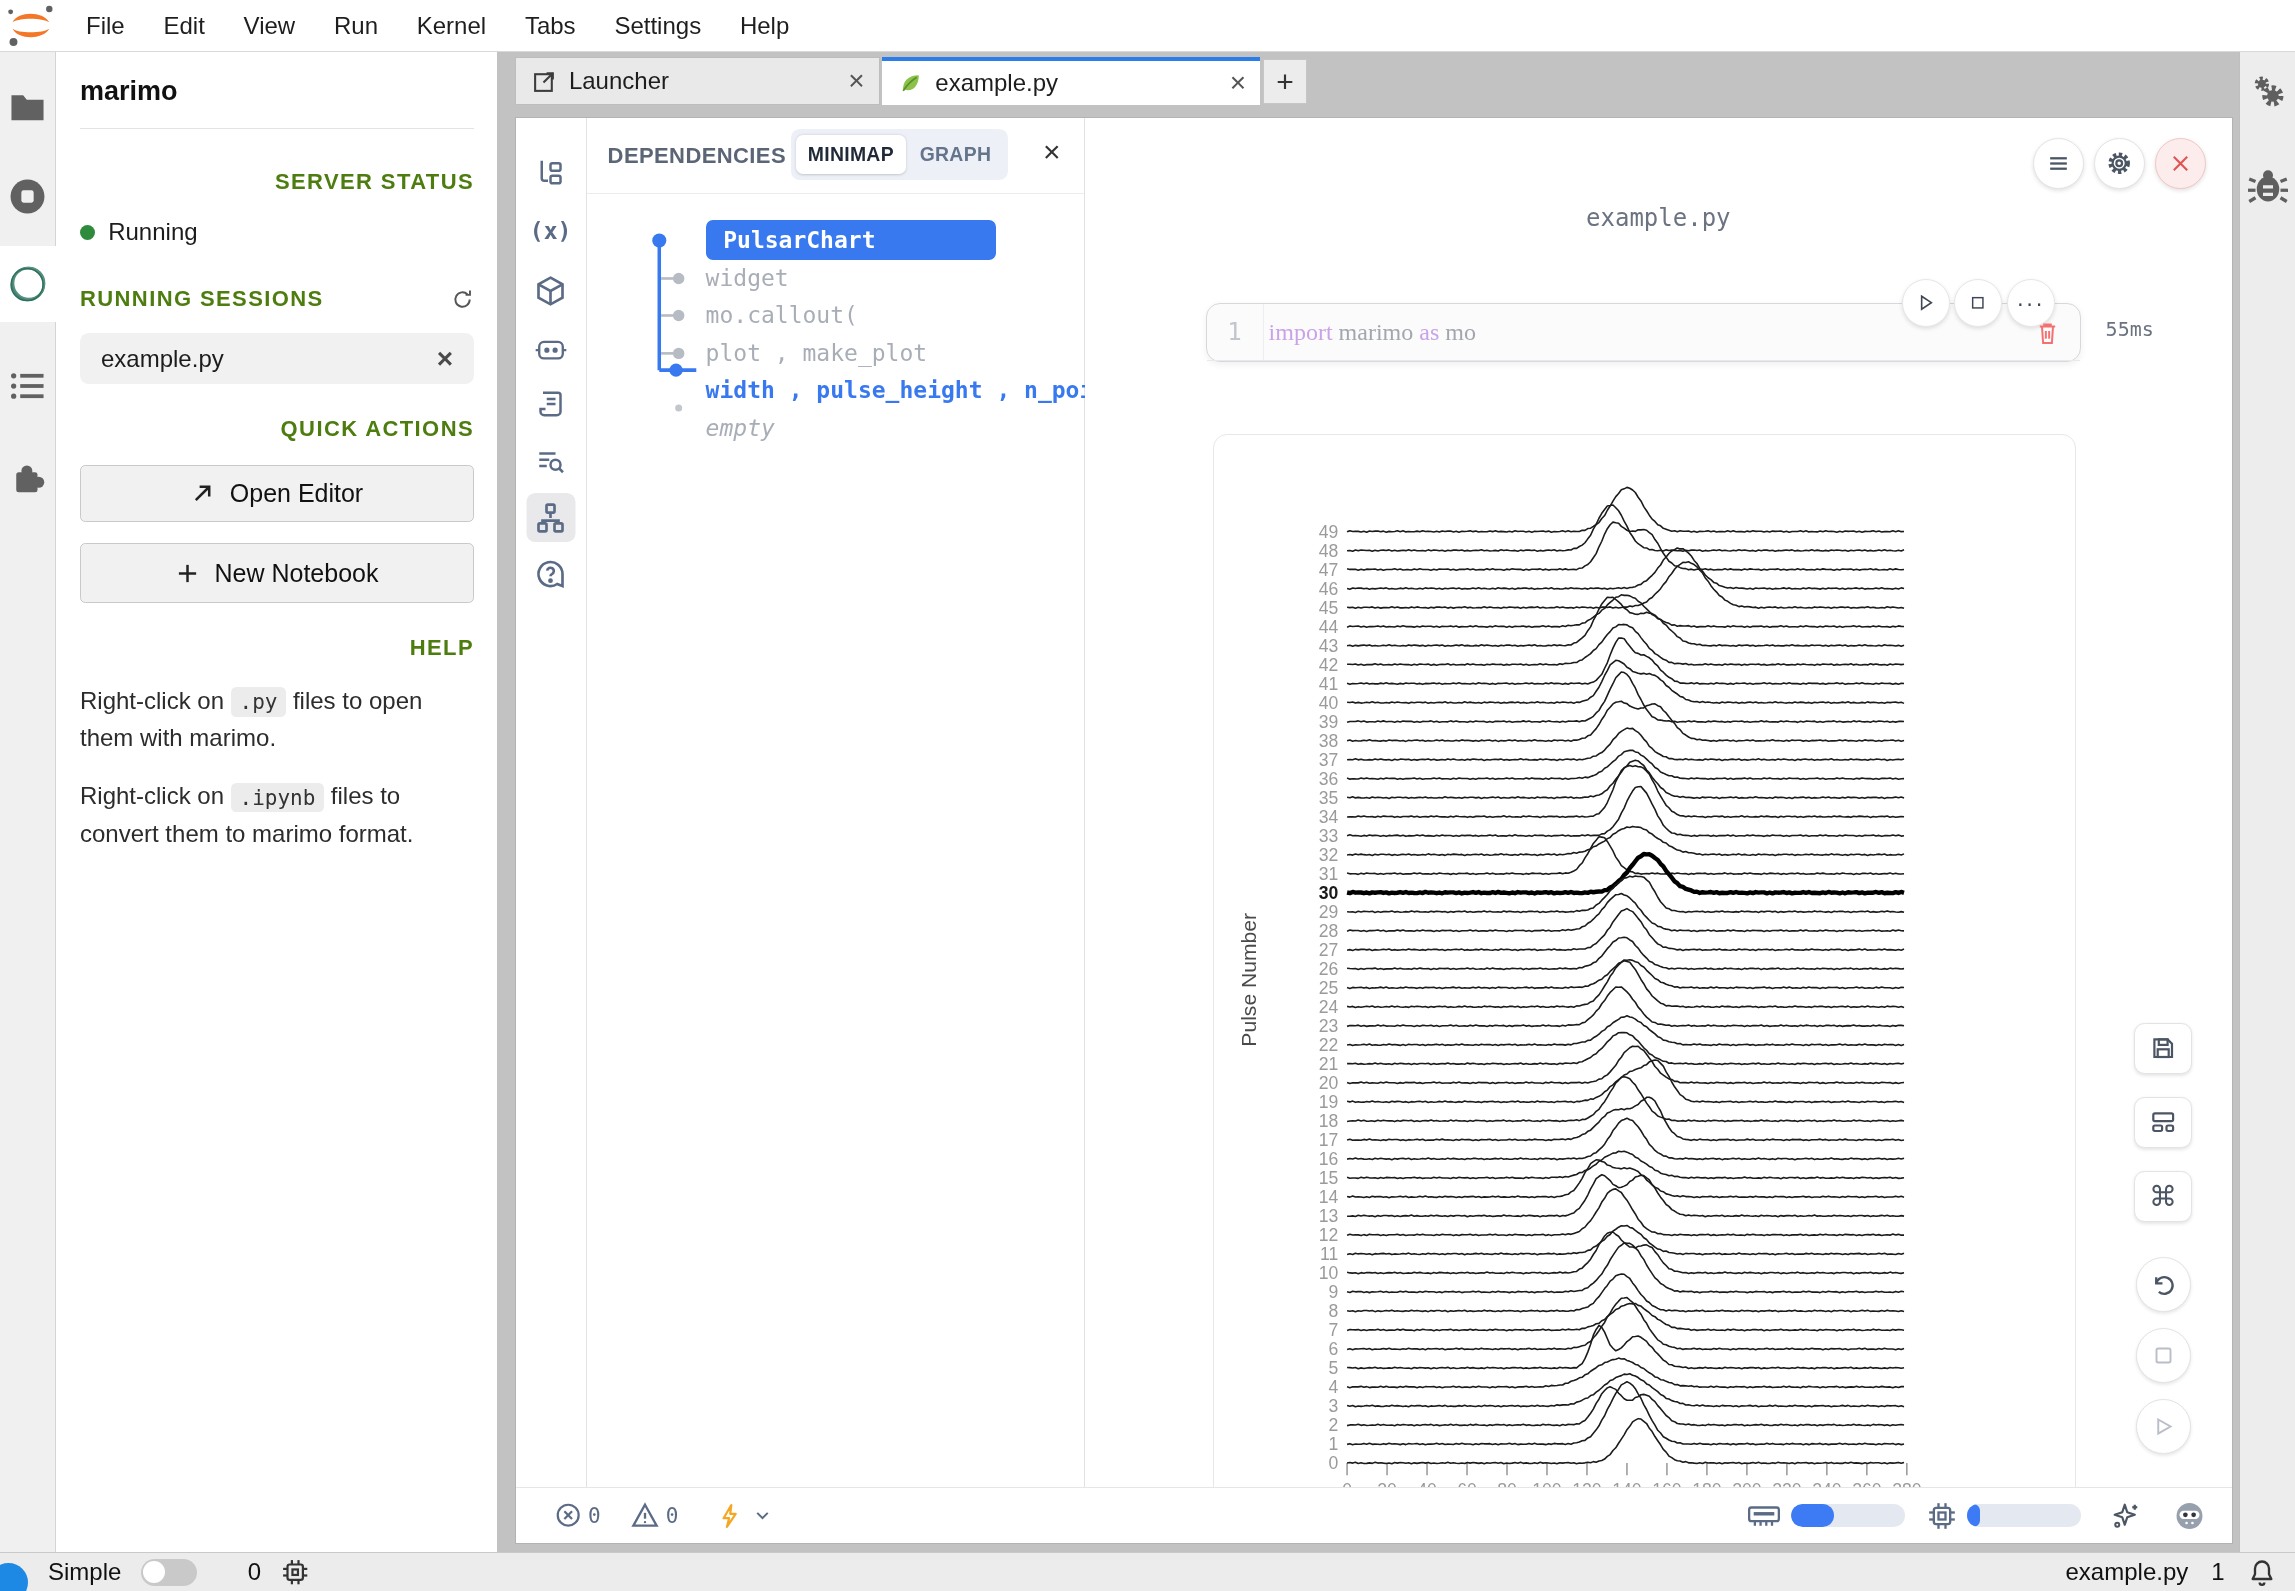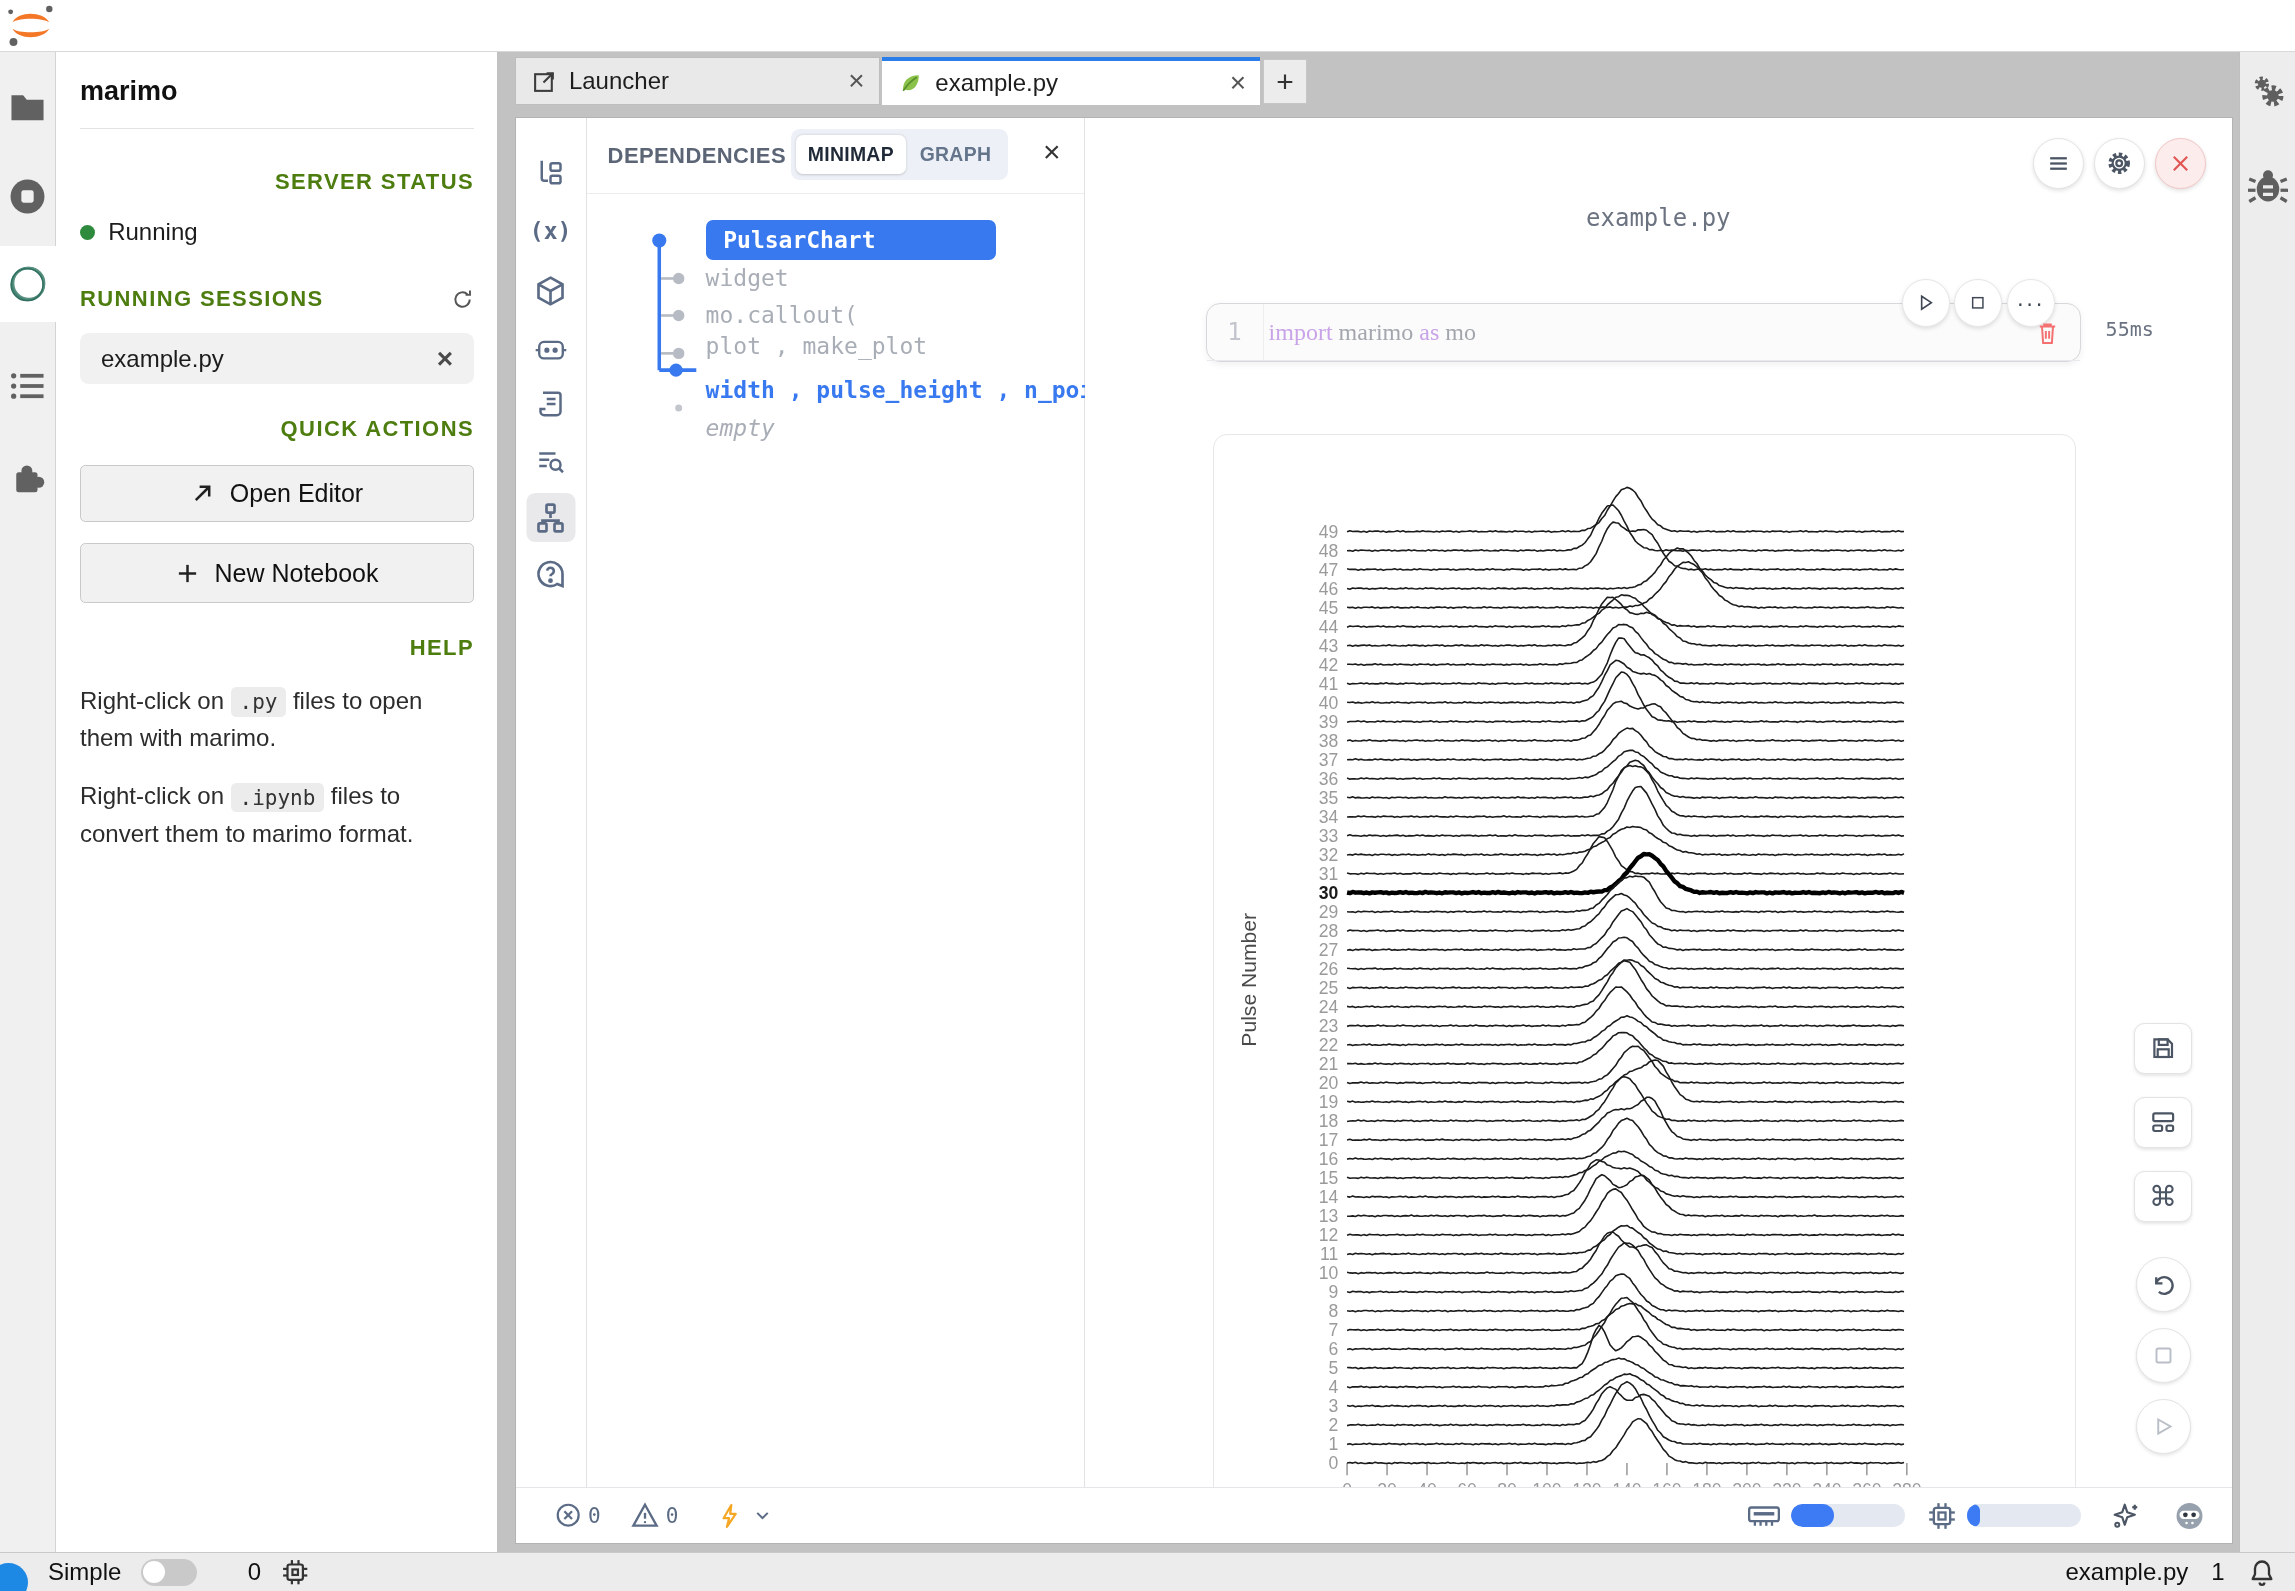--- a/index.html
+++ b/index.html
@@ -143,20 +143,30 @@
 <div class="app">
 
   <div id="menubar">
     <svg id="logo" viewBox="0 0 52 48">
       <path d="M8 20 C14 8, 40 8, 47 20 C40 15, 14 15, 8 20 Z" fill="#f37726"></path>
       <path d="M8 27 C14 39, 40 39, 47 27 C40 32, 14 32, 8 27 Z" fill="#f37726"></path>
       <circle cx="6" cy="9" r="2.6" fill="#616161"></circle>
       <circle cx="47" cy="6" r="3.4" fill="#616161"></circle>
       <circle cx="9" cy="41" r="4.2" fill="#616161"></circle>
     </svg>
+    <div id="menu-items" style="display:flex;margin-left:12.3px;">
+        <span class="menu-item">File</span>
+        <span class="menu-item">Edit</span>
+        <span class="menu-item">View</span>
+        <span class="menu-item">Run</span>
+        <span class="menu-item">Kernel</span>
+        <span class="menu-item">Tabs</span>
+        <span class="menu-item">Settings</span>
+        <span class="menu-item">Help</span>
+      </div>
   </div>
 
   <div id="activity">
     <div class="act-item" style="top:17.6px">
       <svg width="35" height="30" viewBox="0 0 24 20">
         <path d="M1 2 h8 l2.5 3 H23 v14 H1 Z" fill="#616161"></path>
       </svg>
     </div>
     <div class="act-item" style="top:107px">
       <svg width="37" height="37" viewBox="0 0 24 24">
@@ -376,21 +386,21 @@
               <circle cx="104" cy="139" r="6.5" fill="#b7bcc4"></circle>
               <circle cx="104" cy="182" r="6.5" fill="#b7bcc4"></circle>
               <line x1="82" y1="201" x2="124" y2="201" stroke="#3879f0" stroke-width="4"></line>
               <circle cx="101" cy="201" r="7.5" fill="#3879f0"></circle>
               <circle cx="104" cy="244" r="4" fill="#c3c7cd"></circle>
             </svg>
             <div id="dep-rows">
                 <div class="dep-row" style="top: 27px;"><span class="dep-pill">PulsarChart</span></div>
                 <div class="dep-row dep-muted" style="top: 65px;">widget</div>
                 <div class="dep-row dep-muted" style="top: 102px;">mo.callout(</div>
-                <div class="dep-row dep-muted" style="top: 133px;">plot , make_plot</div>
+                <div class="dep-row dep-muted" style="top: 140px;">plot , make_plot</div>
                 <div class="dep-row dep-highlight" style="top: 177px;">width , pulse_height , n_poi</div>
                 <div class="dep-row dep-empty" style="top: 215px;">empty</div>
               </div>
           </div>
         </div>
 
         <div id="nbarea">
           <div class="tr-btns">
             <div class="circ-btn">
               <svg width="25" height="25" viewBox="0 0 24 24">

